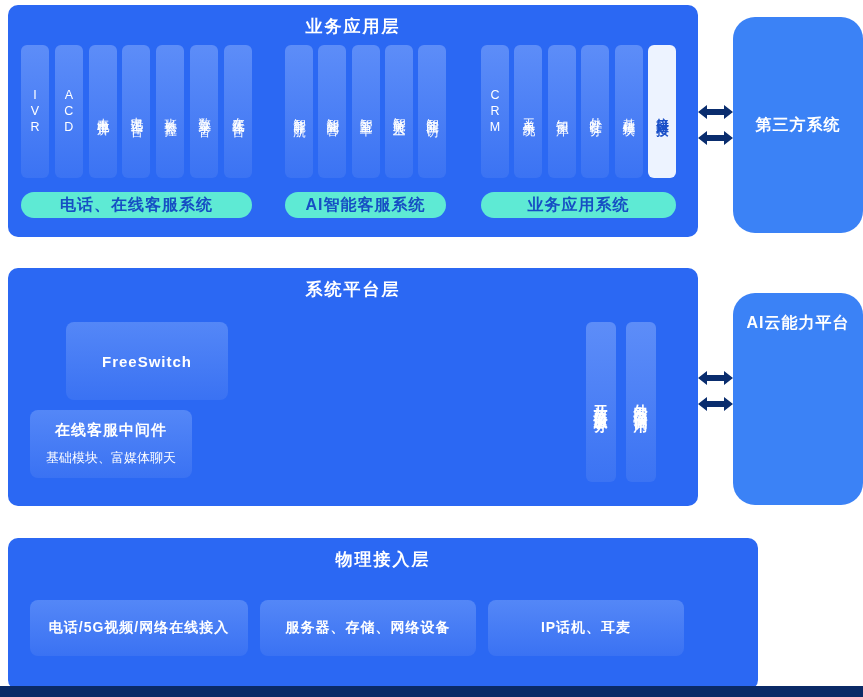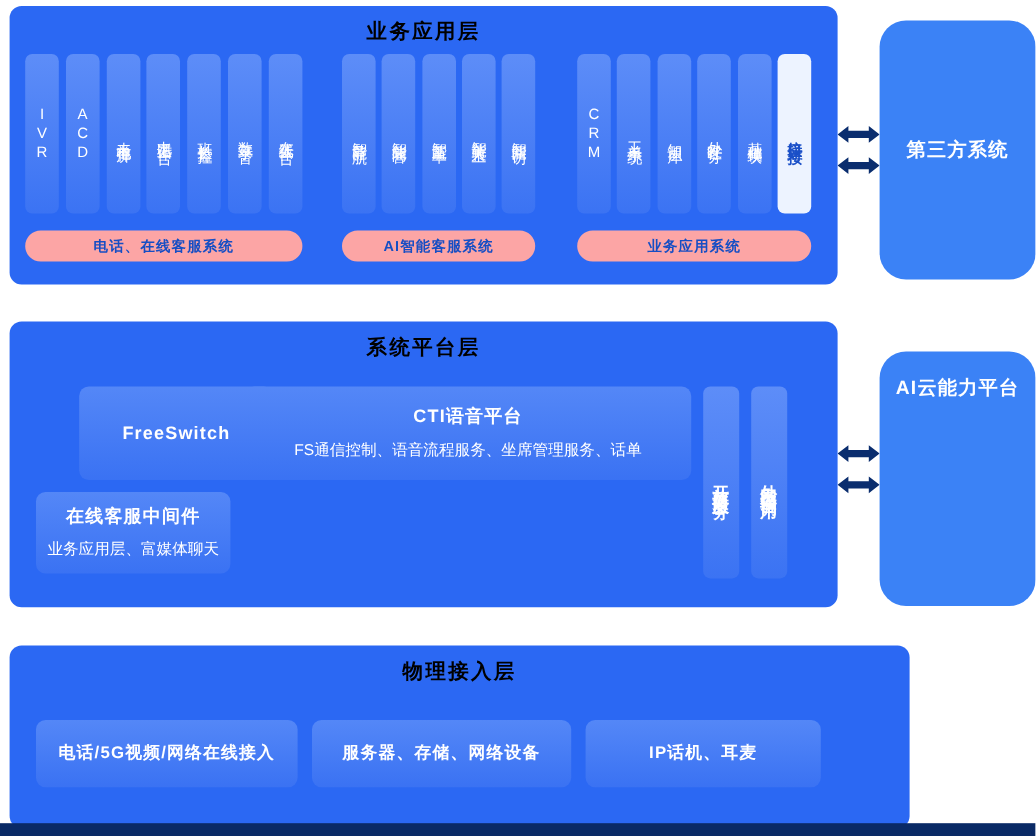--- a/index.html
+++ b/index.html
@@ -13,21 +13,21 @@
 
   .panel {
     position:absolute;
     background:#2b68f3;
     border-radius:10px;
   }
   .panel-title {
     position:absolute;
     top:10px; left:0; right:0;
     text-align:center;
-    color:#000000;
+    color:#ffffff;
     font-size:17px;
     font-weight:bold;
     letter-spacing:2px;
   }
 
   
   .panel.business { left:8px; top:5px; width:690px; height:232px; }
 
   .group {
     position:absolute;
@@ -62,23 +62,23 @@
     letter-spacing:2px;
     font-weight:500;
     white-space:nowrap;
   }
   .vitem.highlight { background:#edf3ff; }
   .vitem.highlight span { color:#1b50c8; font-weight:bold; }
 
   .group-label {
     height:26px;
     border-radius:13px;
-    background:#fca5a5;
+    background:#5eead4;
     color:#164ec4;
-    font-size:12px;
+    font-size:16px;
     font-weight:bold;
     display:flex;
     align-items:center;
     justify-content:center;
     letter-spacing:1px;
   }
 
   
   .panel.platform { left:8px; top:268px; width:690px; height:238px; }
 
@@ -260,28 +260,24 @@
   </div>
 </div>
 
 <div class="panel platform">
   <div class="panel-title">系统平台层</div>
 
   <div class="pbox freeswitch">
     <div class="pbox-title">FreeSwitch</div>
   </div>
 
-  <div class="pbox cti">
-    <div class="pbox-title">CTI语音平台</div>
-    <div class="pbox-sub">FS通信控制、语音流程服务、坐席管理服务、话单</div>
-  </div>
 
   <div class="pbox online-mid">
     <div class="pbox-title">在线客服中间件</div>
-    <div class="pbox-sub">业务应用层、富媒体聊天</div>
+    <div class="pbox-sub">基础模块、富媒体聊天</div>
   </div>
 
 
   <div class="vtab t1">
       <span>开放接口服务</span>
     </div>
   <div class="vtab t2">
       <span>外围接口调用</span>
     </div>
 </div>

